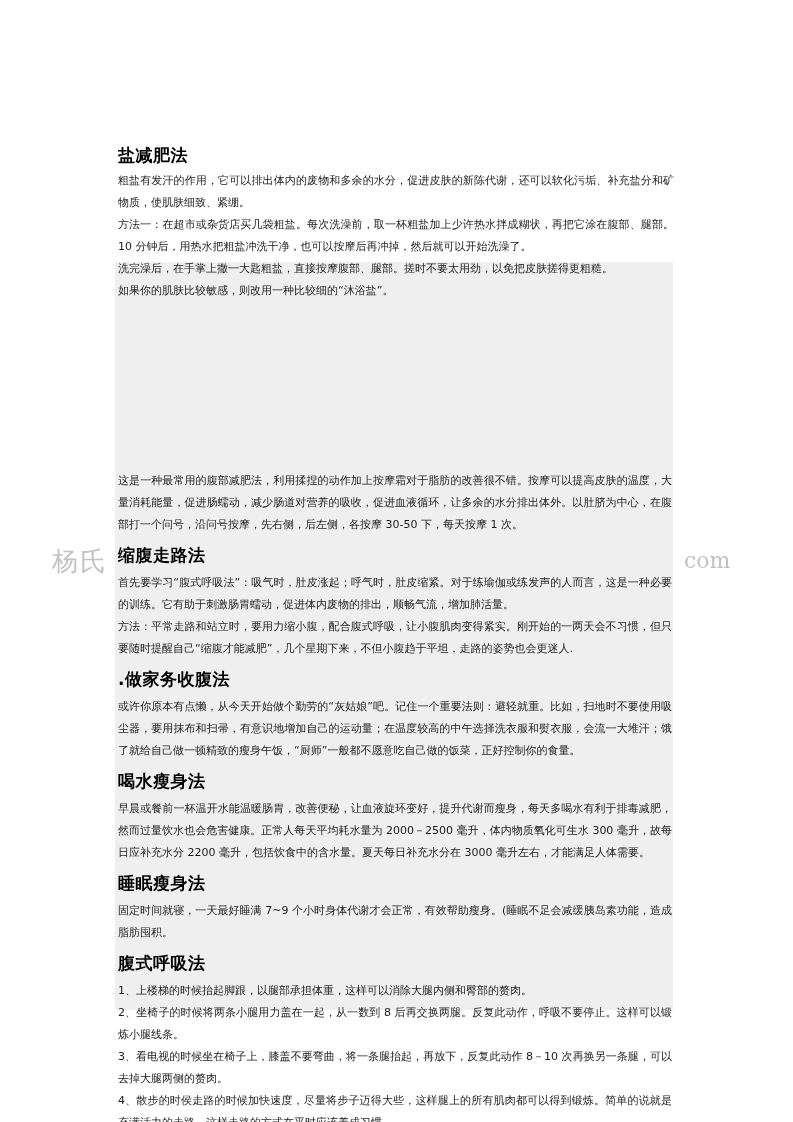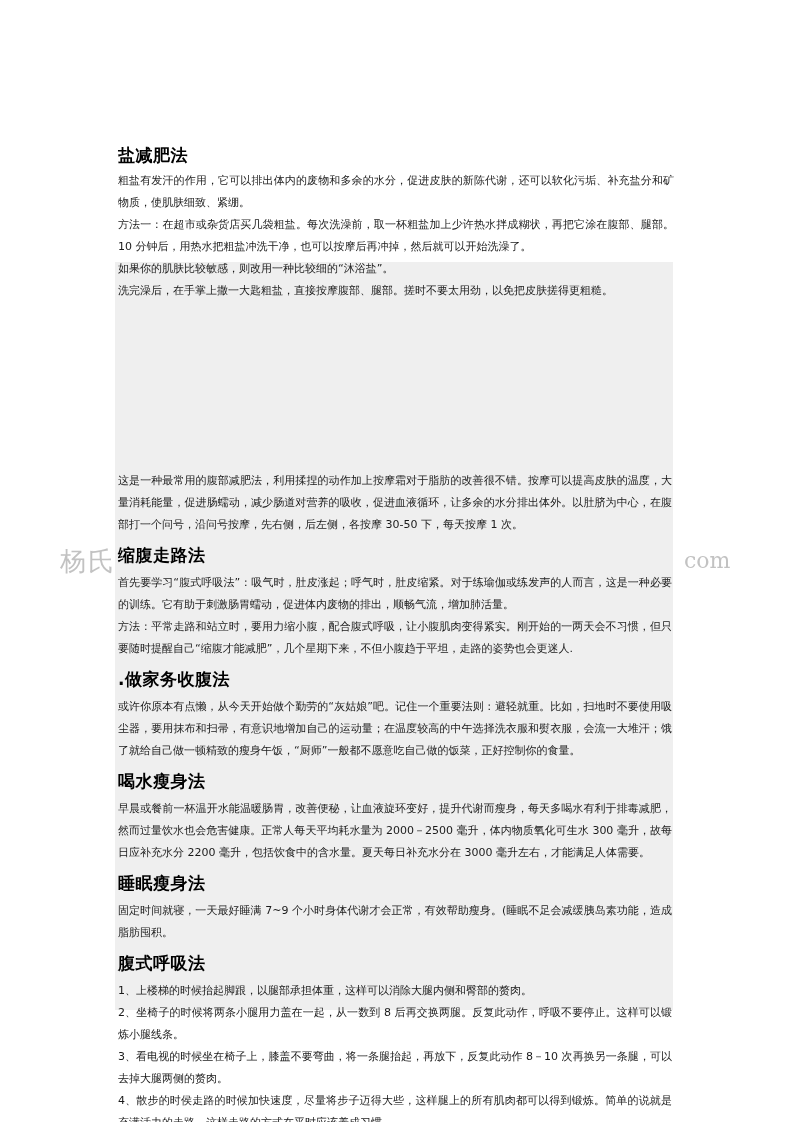--- a/index.html
+++ b/index.html
@@ -8,39 +8,39 @@
   .page { position: absolute; left: 118px; top: 104px; width: 556px; }
   .section { box-sizing: border-box; }
   .section h2 { margin: 0; font-size: 17px; font-weight: bold; line-height: 30px; color: #000; letter-spacing: 0.5px; }
   .section p { margin: 0; font-size: 11px; line-height: 22px; color: #1a1a1a; text-align: justify; }
   .intro { padding-top: 0; padding-bottom: 4px; margin-top: 36px; }
   .gray-panel { background: #efefef; position: absolute; left: 115px; top: 262px; width: 558px; height: 748px; }
   .gray-content { position: absolute; left: 118px; top: 268px; width: 554px; }
   .gray-content .section h2 { margin-top: 2px; margin-bottom: 2px; }
   .gray-content .section { padding-bottom: 2px; }
   .watermark { position: absolute; font-family: "DejaVu Serif", "Liberation Serif", serif; color: #c2c2c2; font-size: 26px; z-index: 0; }
-  .wm-left { left: 60px; top: 544px; letter-spacing: 2px; }
+  .wm-left { left: 52px; top: 544px; letter-spacing: 2px; }
   .wm-right { left: 684px; top: 548px; font-size: 22px; }
   .content-layer { position: relative; z-index: 1; }
 </style>
 </head>
 <body>
 
 <div class="gray-panel"></div>
 
 <div class="watermark wm-left">杨氏</div>
 <div class="watermark wm-right">com</div>
 
 <div class="page content-layer">
   <div class="section intro">
     <h2>盐减肥法</h2>
     <p>粗盐有发汗的作用，它可以排出体内的废物和多余的水分，促进皮肤的新陈代谢，还可以软化污垢、补充盐分和矿物质，使肌肤细致、紧绷。</p>
     <p>方法一：在超市或杂货店买几袋粗盐。每次洗澡前，取一杯粗盐加上少许热水拌成糊状，再把它涂在腹部、腿部。10 分钟后，用热水把粗盐冲洗干净，也可以按摩后再冲掉，然后就可以开始洗澡了。</p>
+    <p>洗完澡后，在手掌上撒一大匙粗盐，直接按摩腹部、腿部。搓时不要太用劲，以免把皮肤搓得更粗糙。</p>
     <p>如果你的肌肤比较敏感，则改用一种比较细的“沐浴盐”。</p>
-    <p>洗完澡后，在手掌上撒一大匙粗盐，直接按摩腹部、腿部。搓时不要太用劲，以免把皮肤搓得更粗糙。</p>
   </div>
 </div>
 
 <div class="gray-content content-layer">
   <div class="section">
     <p>这是一种最常用的腹部减肥法，利用揉捏的动作加上按摩霜对于脂肪的改善很不错。按摩可以提高皮肤的温度，大量消耗能量，促进肠蠕动，减少肠道对营养的吸收，促进血液循环，让多余的水分排出体外。以肚脐为中心，在腹部打一个问号，沿问号按摩，先右侧，后左侧，各按摩 30-50 下，每天按摩 1 次。</p>
   </div>
   <div class="section">
     <h2>缩腹走路法</h2>
     <p>首先要学习“腹式呼吸法”：吸气时，肚皮涨起；呼气时，肚皮缩紧。对于练瑜伽或练发声的人而言，这是一种必要的训练。它有助于刺激肠胃蠕动，促进体内废物的排出，顺畅气流，增加肺活量。</p>

